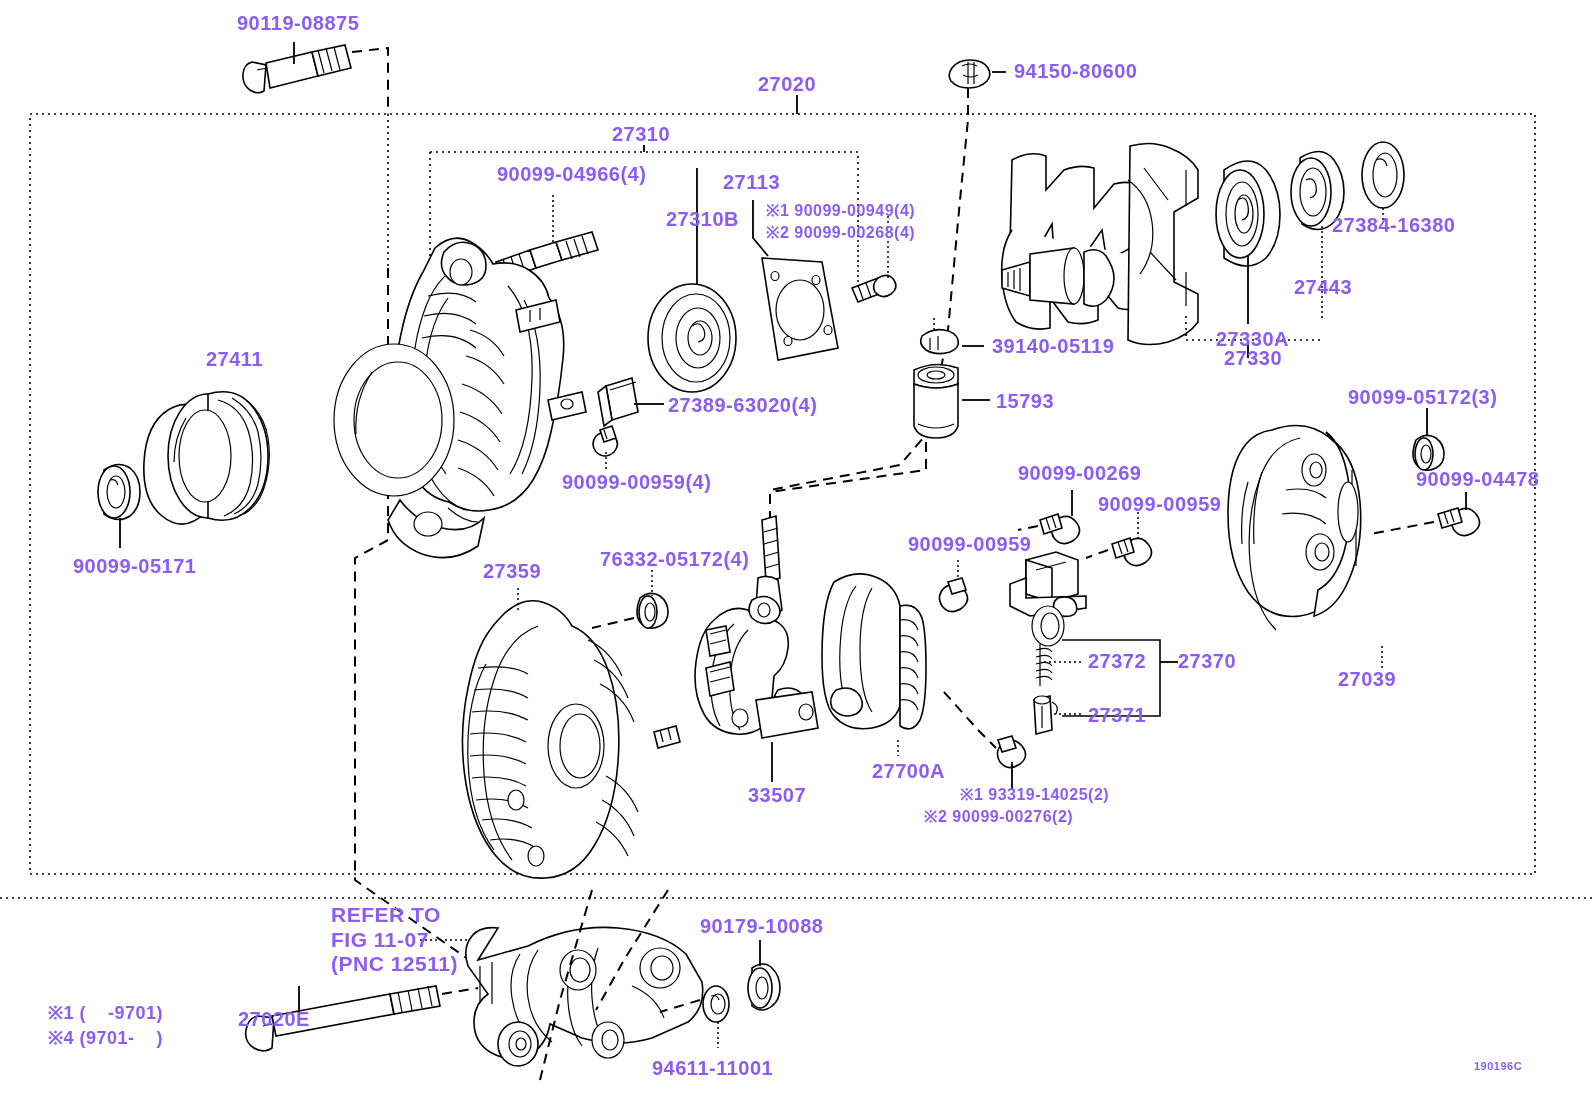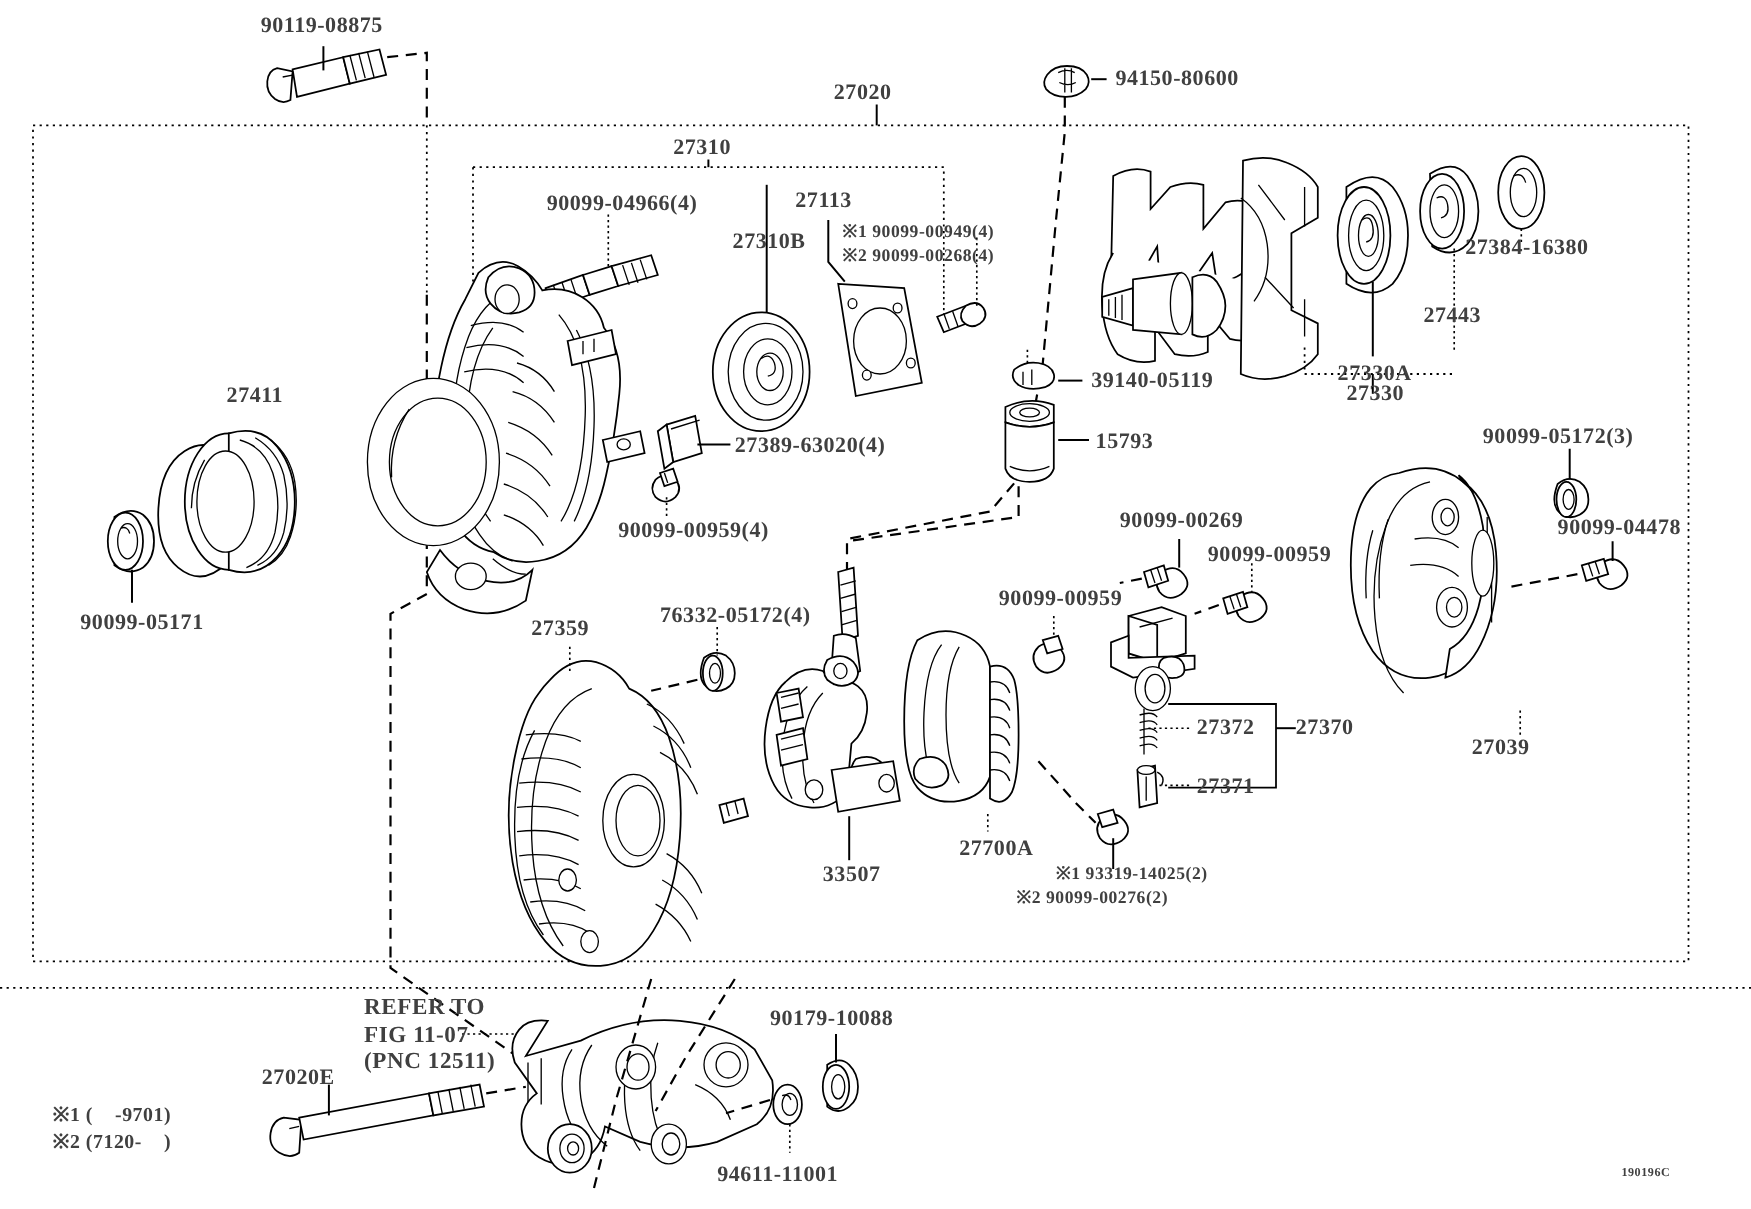--- a/index.html
+++ b/index.html
@@ -1,21 +1,21 @@
 <!DOCTYPE html>
 <html><head>
 <meta charset="utf-8">
 <style>
   html,body{margin:0;padding:0;background:#ffffff;}
   body{width:1592px;height:1099px;position:relative;overflow:hidden;
        font-family:"DejaVu Sans Mono","Liberation Mono",monospace;color:#000;}
   #stage{position:absolute;left:0;top:0;width:1592px;height:1099px;}
   svg#art{position:absolute;left:0;top:0;width:1592px;height:1099px;}
   .lbl{position:absolute;white-space:pre;font-weight:700;letter-spacing:0.5px;
-       font-family:Liberation Serif, serif;color:#404040;line-height:1.18;}
+       font-family:Liberation Sans, sans-serif;color:#8b5cf6;line-height:1.18;}
   .s20{font-size:20px;}
   .s19{font-size:21px;}
   .s18{font-size:16px;}
   .note{font-size:18px;font-weight:700;}
   .figcode{font-size:11px;font-weight:700;}
 </style>
 </head>
 <body>
 
 <div id="stage">
@@ -429,21 +429,21 @@
   </g>
   <path class="solidlead" d="M760 940 L760 966"></path>
 
   <path class="dot" d="M0 898 L1592 898" stroke-dasharray="2 4"></path>
 </svg>
 
 <div class="lbl s20" style="left:237px;top:12px;">90119-08875</div>
 <div class="lbl s20" style="left:758px;top:73px;">27020</div>
 <div class="lbl s20" style="left:1014px;top:60px;">94150-80600</div>
 <div class="lbl s20" style="left:612px;top:123px;">27310</div>
-<div class="lbl s20" style="left:497px;top:174px;">90099-04966(4)</div>
+<div class="lbl s20" style="left:497px;top:163px;">90099-04966(4)</div>
 <div class="lbl s20" style="left:723px;top:171px;">27113</div>
 <div class="lbl s20" style="left:666px;top:208px;">27310B</div>
 <div class="lbl s18" style="left:766px;top:202px;">※1 90099-00949(4)</div>
 <div class="lbl s18" style="left:766px;top:224px;">※2 90099-00268(4)</div>
 <div class="lbl s20" style="left:1332px;top:214px;">27384-16380</div>
 <div class="lbl s20" style="left:1294px;top:276px;">27443</div>
 <div class="lbl s20" style="left:1216px;top:328px;">27330A</div>
 <div class="lbl s20" style="left:1224px;top:347px;">27330</div>
 <div class="lbl s20" style="left:1348px;top:386px;">90099-05172(3)</div>
 <div class="lbl s20" style="left:1416px;top:468px;">90099-04478</div>
@@ -464,22 +464,22 @@
 <div class="lbl s20" style="left:1178px;top:650px;">27370</div>
 <div class="lbl s20" style="left:1088px;top:704px;">27371</div>
 <div class="lbl s20" style="left:1338px;top:668px;">27039</div>
 <div class="lbl s18" style="left:960px;top:786px;">※1 93319-14025(2)</div>
 <div class="lbl s18" style="left:924px;top:808px;">※2 90099-00276(2)</div>
 
 <div class="lbl s19" style="left:331px;top:903px;">REFER TO</div>
 <div class="lbl s19" style="left:331px;top:928px;">FIG 11-07</div>
 <div class="lbl s19" style="left:331px;top:952px;">(PNC 12511)</div>
 
-<div class="lbl s20" style="left:238px;top:968px;text-align:right;">27020E</div>
+<div class="lbl s20" style="left:238px;top:1008px;text-align:right;">27020E</div>
 <div class="lbl s20" style="left:700px;top:915px;">90179-10088</div>
 <div class="lbl s20" style="left:652px;top:1057px;">94611-11001</div>
 
 <div class="lbl note" style="left:48px;top:1003px;">※1 (    -9701)</div>
-<div class="lbl note" style="left:48px;top:1028px;">※2 (7120-    )</div>
+<div class="lbl note" style="left:48px;top:1028px;">※4 (9701-    )</div>
 
 <div class="lbl figcode" style="left:1474px;top:1060px;">190196C</div>
 
 </div>
 
 </body></html>

